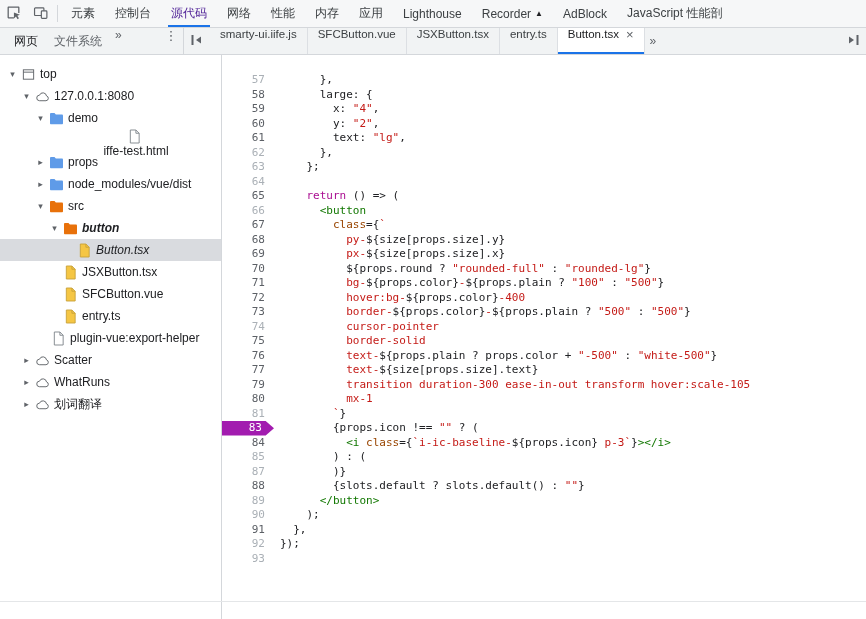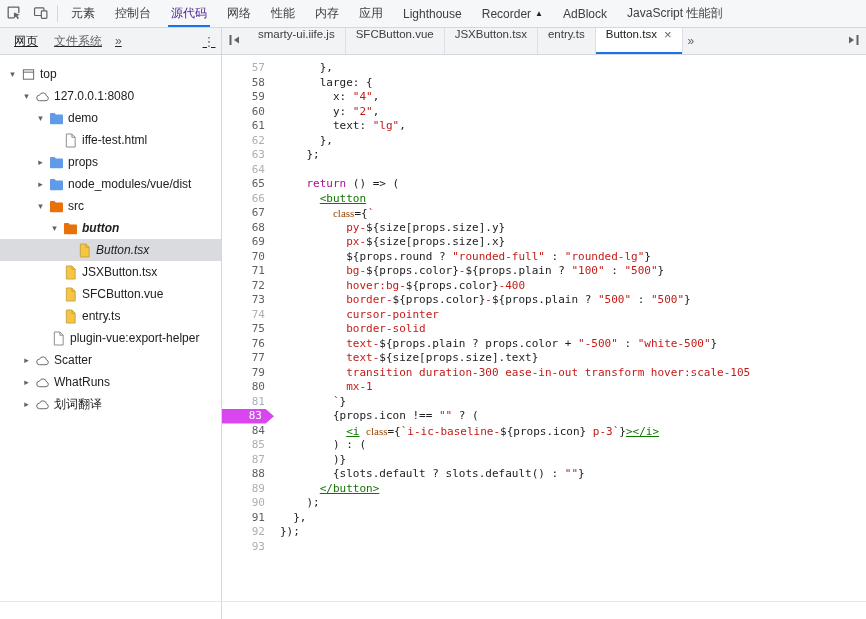--- a/index.html
+++ b/index.html
@@ -21,21 +21,21 @@
     display:flex; align-items:center; padding:0 10px; white-space:nowrap;
     color:#3c4043; position:relative; flex:none;
   }
   .ptab.sel { color:#4c1d95; }
   .ptab.sel::after {
     content:""; position:absolute; left:7px; right:7px; bottom:0; height:2px; background:#1a73e8;
   }
   .pbadge { font-size:8px; margin-left:4px; color:#202124; }
   
   .row2 { height:27px; display:flex; align-items:stretch; background:#f1f3f4; border-bottom:1px solid #d4d7db; }
-  .navhead { width:222px; flex:none; display:flex; align-items:center; border-right:1px solid #d4d7db; padding-left:6px;text-decoration:underline; }
+  .navhead { width:184px; flex:none; display:flex; border-right:1px solid #d4d7db; padding-left:6px; }
   .navtabs { display:flex; align-items:center; height:100%; }
   .navtab { padding:0 8px; color:#5f6368; display:flex; align-items:center; height:100%; white-space:nowrap; }
   .navtab.sel { color:#202124; }
   .more { color:#5f6368; padding:0 5px; font-size:12px; }
   .flex1 { flex:1; }
   .kebab { width:24px; text-align:center; color:#5f6368; font-size:13px; }
   .tabstrip { flex:1; display:flex; align-items:stretch; overflow:hidden; }
   .stripbtn { width:26px; flex:none; display:flex; align-items:center; justify-content:center; }
   .ftabs { display:flex; align-items:stretch; overflow:hidden; }
   .ftab {
@@ -51,36 +51,36 @@
   .body { display:flex; height:564px; }
   .navigator { width:222px; flex:none; border-right:1px solid #d4d7db; background:#fff; padding-top:8px; overflow:hidden; }
   .trow { height:22px; display:flex; align-items:center; white-space:nowrap; color:#202124; }
   .trow.sel { background:#d9dbdf; }
   .tarrow { width:13px; flex:none; font-size:9px; color:#5f6368; text-align:center; }
   .ticon { width:18px; flex:none; display:flex; align-items:center; justify-content:center; }
   .tlabel { margin-left:3px; }
   .tlabel.it { font-style:italic; }
   .tlabel.bd { font-weight:bold; }
   
-  .editor { flex:1; background:#fff; overflow:hidden; padding-top:6px;
+  .editor { flex:1; background:#fff; overflow:hidden; padding-top:18px;
     font-family:"DejaVu Sans Mono","Liberation Mono",monospace; font-size:11px; line-height:14.5px; }
   .cline { display:flex; height:14.5px; }
   .gut { width:52px; flex:none; text-align:right; padding-right:9px; }
   .gut.gd { color:#5c6066; }
   .gut.gl { color:#aab0b6; }
   .gut.bp {
-    background:#d946ef; color:#fff; padding-right:12px;
+    background:#a21caf; color:#fff; padding-right:12px;
     clip-path:polygon(0 0, 84% 0, 100% 50%, 84% 100%, 0 100%);
   }
   .src { white-space:pre; padding-left:6px; font:inherit; }
   .tk-p { color:#202124; }
   .tk-s { color:#c41a16; }
   .tk-k { color:#aa0d91; }
-  .tk-t { color:#117700;text-decoration:underline; }
-  .tk-a { color:#994500;font-family:Liberation Serif, serif; }
+  .tk-t { color:#117700; }
+  .tk-a { color:#994500; }
   .hline { position:absolute; left:0; right:0; top:601px; height:1px; background:#e4e6e8; }
 </style>
 </head>
 <body>
 
 <div class="app">
 
   <div class="topbar">
     <div class="iconbtn">
       <span>
@@ -211,21 +211,21 @@
           </div>
           <div class="trow" style="padding-left: 34px;">
             <span class="tarrow">▾</span>
             <span class="ticon">
               <svg width="15" height="13" viewBox="0 0 16 14">
                 <path d="M1 2.2 C1 1.5 1.5 1 2.2 1 h3.6 l1.5 1.8 h6.5 c.7 0 1.2 .5 1.2 1.2 v8 c0 .7 -.5 1.2 -1.2 1.2 H2.2 C1.5 13.2 1 12.7 1 12 z" fill="#5f9be8"></path>
               </svg>
             </span>
             <span class="tlabel">demo</span>
           </div>
-          <div class="trow" style="padding-left: 48px;">
+          <div class="trow" style="padding-left: 48px; flex-direction: column;">
             <span class="tarrow"></span>
             <span class="ticon">
               <svg width="13" height="15" viewBox="0 0 14 16">
                 <path d="M2.5 1 h6 L12 4.5 V15 H2.5 z" fill="#ffffff" stroke="#80868b"></path>
                 <path d="M8.5 1 v3.5 H12" fill="none" stroke="#80868b"></path>
               </svg>
             </span>
             <span class="tlabel">iffe-test.html</span>
           </div>
           <div class="trow" style="padding-left: 34px;">

